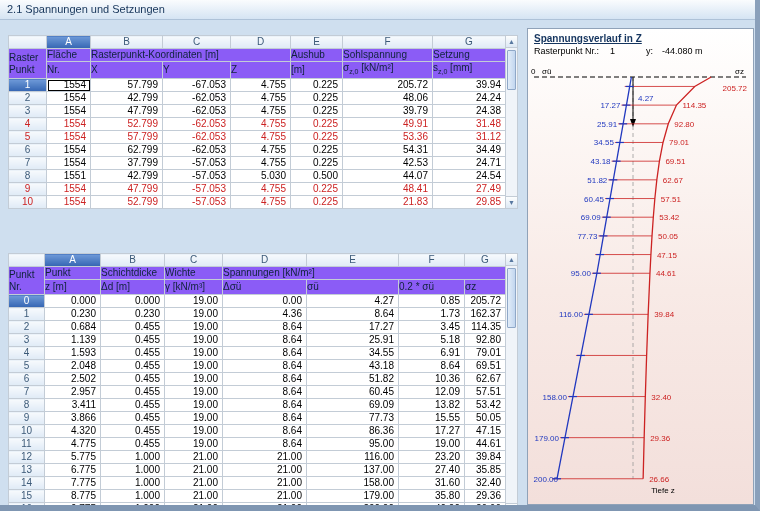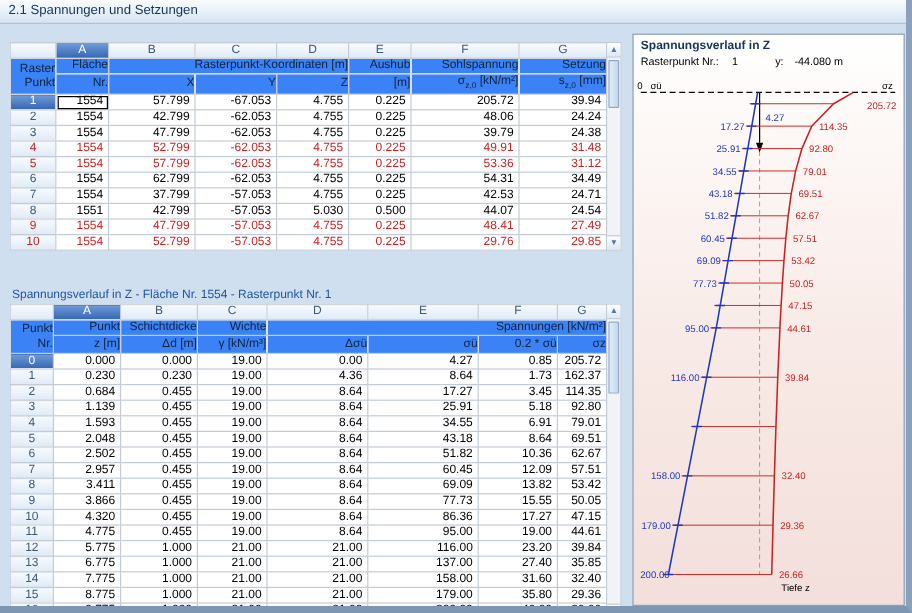--- a/index.html
+++ b/index.html
@@ -7,42 +7,42 @@
   body { font-family:"Liberation Sans",sans-serif; background:#cfdfef; }
   .window { position:relative; width:760px; height:511px; background:#cfdfef;
             overflow:hidden; border-right:5px solid #8aa0bb; border-bottom:6px solid #7f96b2; }
   .titlebar { height:20px; background:linear-gradient(#fafcfe,#d5e4f3); border-bottom:1px solid #aec2d8;
               font-size:11px; color:#16355a; line-height:19px; padding-left:7px; }
   table { border-collapse:collapse; table-layout:fixed; background:#fff; }
   td { border:1px solid #c3ccd6; font-size:10px; font-weight:normal; overflow:hidden;
        white-space:nowrap; height:13px; line-height:12px; }
   tr.letters td { background:linear-gradient(#f7fafd,#dfeaf6); color:#3c5a78; text-align:center; }
   tr.letters td.sel { background:linear-gradient(#6f9ad8,#3465b2); color:#fff; }
-  tr.hdr td { background:#3b82f6; text-align:right; color:#10233c; }
+  tr.hdr td { background:#8b5cf6; text-align:left; color:#10233c; }
   tr.hdr td sub { font-size:7px; }
   tbody td { text-align:right; padding-right:4px; color:#000; background:#fff; }
   tbody td.rowhdr { background:linear-gradient(#f7fafd,#dfeaf6); text-align:center; padding:0; color:#3c5a78; }
   tbody td.rowhdr.sel { background:linear-gradient(#6f9ad8,#3465b2); color:#fff; }
   tbody tr.red td { color:#cc2222; }
   tbody tr.red td.rowhdr { color:#cc2222; }
   td.focus { outline:1px solid #000; outline-offset:-2px; }
   .twrap { position:absolute; width:510px; }
   #t1wrap { left:8px; top:35px; }
   #sec2title { position:absolute; left:10px; top:240px; font-size:10px; color:#1e55a0; }
   #t2wrap { left:8px; top:253px; }
   .sbar { position:absolute; top:0; right:0; bottom:0; width:13px; background:#f0f4f9; border:1px solid #c3ccd6; }
   .sbar .sb-btn { position:absolute; left:0; right:0; height:12px; font-size:7px; color:#5878a0; text-align:center;
                   line-height:12px; background:linear-gradient(#fdfefe,#dce8f4); }
   .sbar .sb-up { top:0; border-bottom:1px solid #c3ccd6; }
   .sbar .sb-down { bottom:0; border-top:1px solid #c3ccd6; }
   .sbar .thumb { position:absolute; left:1px; right:1px; background:linear-gradient(90deg,#e2edf9,#c2d6ef);
                  border:1px solid #8fa8c8; border-radius:1px; }
   #panel { position:absolute; left:527px; top:28px; width:227px; height:477px; border:1px solid #90a2b8;
            background:linear-gradient(180deg,#ffffff 0%,#fdf8f6 18%,#f8eae6 55%,#f3dfdb 100%); }
-  .ptitle { font-size:10px; font-weight:bold; color:#14345e; padding:4px 0 2px 6px; }
+  .ptitle { font-size:10px; font-weight:bold; color:#14345e; padding:4px 0 2px 6px;text-decoration:underline; }
   .pinfo { display:grid; grid-template-columns:76px 36px 16px auto; font-size:9px; line-height:11px;
            padding-left:6px; color:#000; }
   #chart { position:absolute; left:0; top:38px; width:225px; height:437px; }
 </style>
 </head>
 <body>
 
 <div class="window">
   <div class="titlebar">
     <span>2.1 Spannungen und Setzungen</span>
@@ -180,33 +180,32 @@
             <td>48.41</td>
             <td>27.49</td>
           </tr>
           <tr class="red">
             <td class="rowhdr">10</td>
             <td>1554</td>
             <td>52.799</td>
             <td>-57.053</td>
             <td>4.755</td>
             <td>0.225</td>
-            <td>29.76</td>
+            <td>21.83</td>
             <td>29.85</td>
           </tr>
         </tbody>
     </table>
     <div class="sbar">
       <div class="sb-btn sb-up">▲</div>
       <div class="thumb" style="top:14px;height:40px"></div>
       <div class="sb-btn sb-down">▼</div>
     </div>
   </div>
 
-  <div id="sec2title">Spannungsverlauf in Z  -  Fläche Nr. 1554  -  Rasterpunkt Nr. 1</div>
 
   <div class="twrap" id="t2wrap">
     <table>
       <colgroup>
         <col style="width:36px">
           <col style="width:56px">
           <col style="width:64px">
           <col style="width:58px">
         <col style="width:84px">
           <col style="width:92px">

